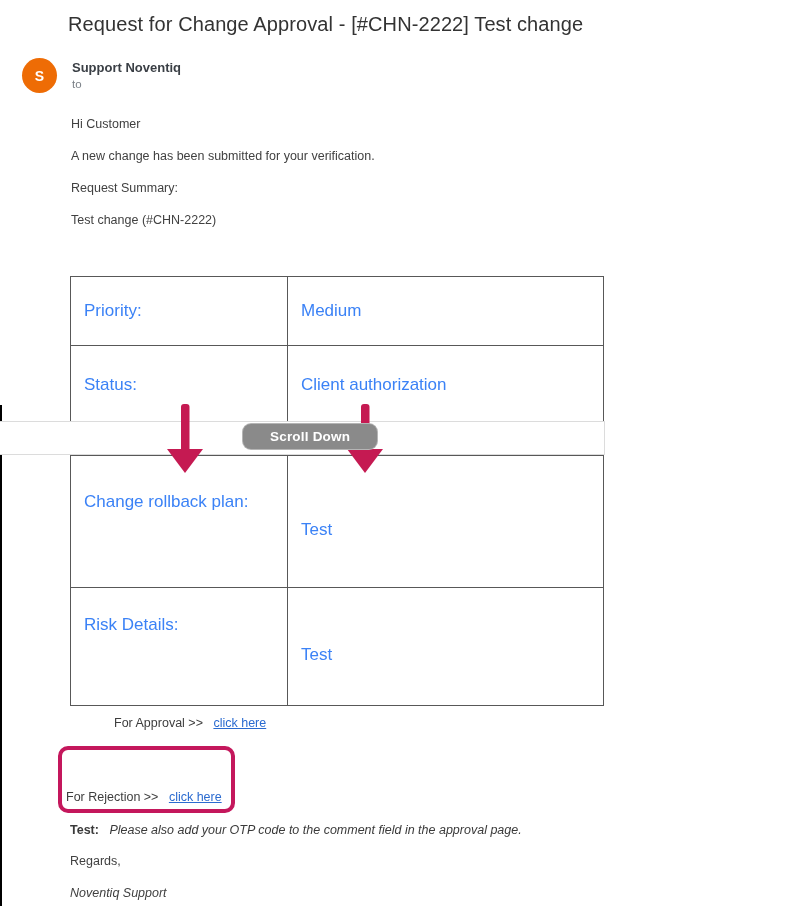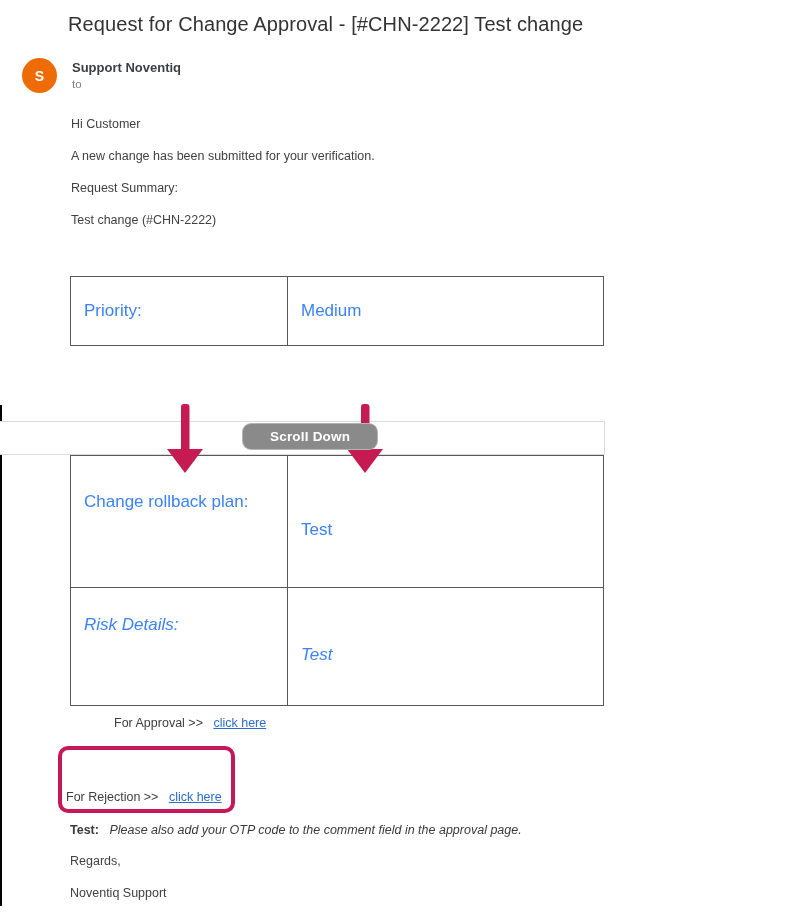--- a/index.html
+++ b/index.html
@@ -20,21 +20,21 @@
   .g1{top:117px;} .g2{top:149px;} .g3{top:181px;} .g4{top:213px;}
 
   
   .tbl{left:70px;width:534px;background:#fff;border:1.5px solid #585858;box-sizing:border-box;}
   .tbl-top{top:276px;}
   .tbl-bottom{top:455px;}
   .trow{display:grid;grid-template-columns:216px 1fr;border-top:1.5px solid #585858;box-sizing:border-box;}
   .trow:first-child{border-top:none;}
   .tcell{padding-left:13px;box-sizing:border-box;font-size:17px;color:#3b82f6;display:flex;align-items:center;}
   .tcell.val{border-left:1.5px solid #585858;}
-  .h68{height:68px;} .h77{height:77px;} .h131{height:131px;} .h117{height:117px;font-style:italic;}
+  .h68{height:68px;} .h77{height:77px;} .h131{height:131px;} .h117{height:117px;}
   .top-pad-36{align-items:flex-start;padding-top:36px;}
   .top-pad-27{align-items:flex-start;padding-top:27px;}
   .val-low{padding-top:16px;}
 
   
   .seam{
     left:0;top:421px;width:605px;height:34px;background:#fff;box-sizing:border-box;
     border-top:1px solid #dcdcdc;border-bottom:1px solid #dcdcdc;border-right:1px solid #dcdcdc;
     z-index:3;
   }
@@ -52,21 +52,21 @@
     border:4px solid #c4175c;border-radius:10px;z-index:4;background:transparent;
   }
   .actline{left:66px;font-size:12.5px;color:#3d3d3d;z-index:5;}
   .act1{top:716px;margin-left:48px;} .act2{top:790px;}
   .lnk{color:#2b6bd0;text-decoration:underline;cursor:pointer;}
 
   .noteline{left:70px;top:823px;font-size:12.5px;color:#3a3a3a;}
   .noteline .nb{font-weight:bold;font-style:normal;}
   .noteline .ni{font-style:italic;}
   .regards{left:70px;top:854px;font-size:12.5px;}
-  .signature{left:70px;top:886px;font-size:12.5px;}
+  .signature{left:70px;top:886px;font-size:12.5px;font-style:italic;}
 
   
   .edge-right{left:796px;top:0;width:2px;height:389px;background:#000;}
   .edge-left{left:0;top:405px;width:2px;height:501px;background:#000;}
 </style>
 </head>
 <body>
 
 <div class="canvas">
 
@@ -80,20 +80,24 @@
 
   <div class="abs bodyline g1">Hi Customer</div>
   <div class="abs bodyline g2">A new change has been submitted for your verification.</div>
   <div class="abs bodyline g3">Request Summary:</div>
   <div class="abs bodyline g4">Test change (#CHN-2222)</div>
 
   <div class="abs tbl tbl-top">
     <div class="trow">
       <div class="tcell h68">Priority:</div>
       <div class="tcell val h68">Medium</div>
+    </div>
+    <div class="trow">
+      <div class="tcell h77">Status:</div>
+      <div class="tcell val h77">Client authorization</div>
     </div>
   </div>
 
   <div class="abs seam"></div>
   <div class="abs scroll-badge">Scroll Down</div>
 
   <div class="abs tbl tbl-bottom">
     <div class="trow">
       <div class="tcell h131 top-pad-36">Change rollback plan:</div>
       <div class="tcell val h131 val-low">Test</div>

